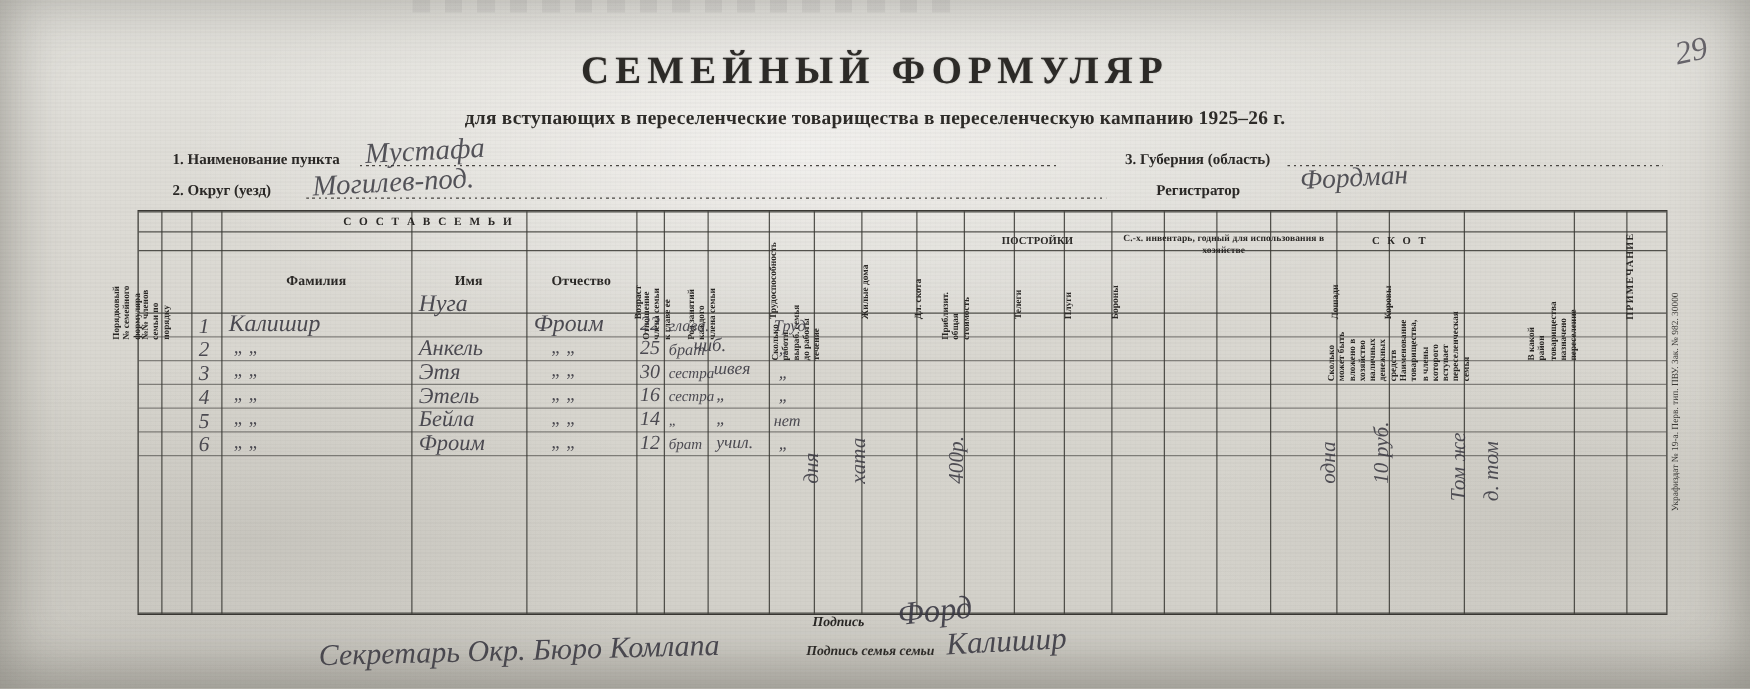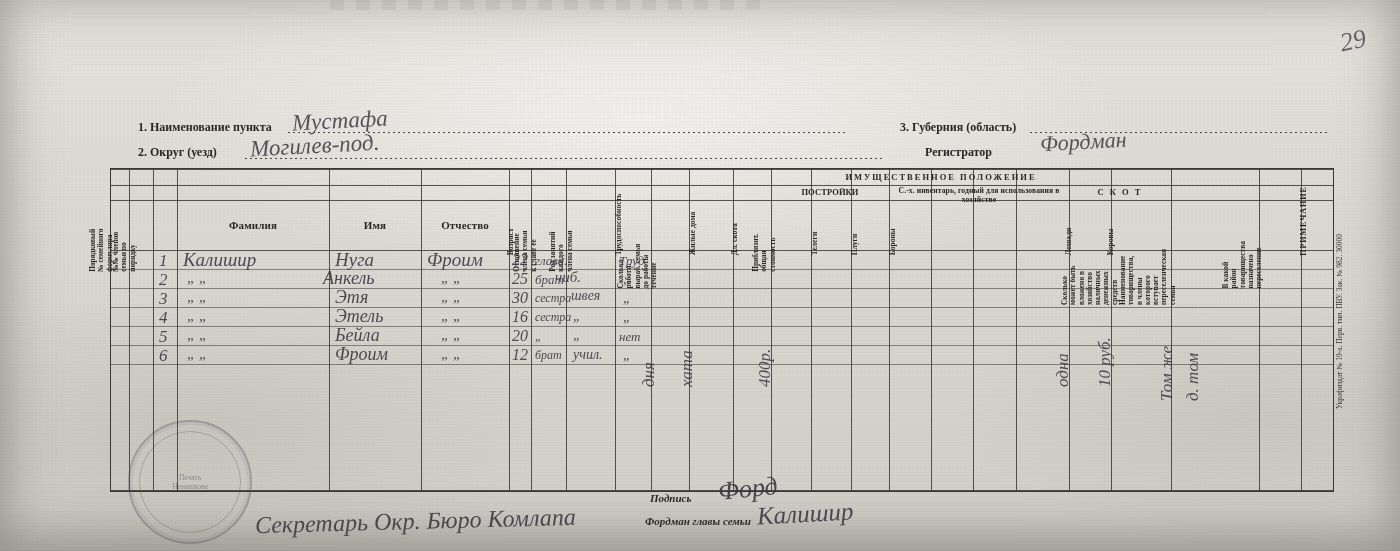--- a/index.html
+++ b/index.html
@@ -125,20 +125,22 @@
 </style>
 </head>
 <body>
 
 <div id="page">
   <div class="grain"></div>
   <div class="topfade"></div>
 
   <div class="corner-note hand">29</div>
 
+  <div class="title">СЕМЕЙНЫЙ ФОРМУЛЯР</div>
+  <div class="subtitle">для вступающих в переселенческие товарищества в переселенческую кампанию 1925–26 г.</div>
 
   <div class="fld" style="left:138px;top:120px;">1. Наименование пункта</div>
   <div class="fld" style="left:138px;top:145px;">2. Округ (уезд)</div>
   <div class="fld" style="left:900px;top:120px;">3. Губерния (область)</div>
   <div class="fld" style="left:925px;top:145px;">Регистратор</div>
 
   <div style="position:absolute;left:288px;top:132px;width:560px;height:1px;background:repeating-linear-gradient(90deg,#4a4640 0 2px,transparent 2px 5px);"></div>
   <div style="position:absolute;left:245px;top:158px;width:640px;height:1px;background:repeating-linear-gradient(90deg,#4a4640 0 2px,transparent 2px 5px);"></div>
   <div style="position:absolute;left:1030px;top:132px;width:300px;height:1px;background:repeating-linear-gradient(90deg,#4a4640 0 2px,transparent 2px 5px);"></div>
 
@@ -179,21 +181,21 @@
     <div class="vline" style="left:778px;"></div>
     <div class="vline" style="left:820px;"></div>
     <div class="vline" style="left:862px;"></div>
     <div class="vline" style="left:905px;"></div>
     <div class="vline" style="left:958px;"></div>
     <div class="vline" style="left:1000px;"></div>
     <div class="vline" style="left:1060px;"></div>
     <div class="vline" style="left:1148px;"></div>
     <div class="vline" style="left:1190px;"></div>
 
-    <div class="grp" style="left:660px;top:3px;width:340px;font-size:8.5px;">ИМУЩЕСТВЕННОЕ ПОЛОЖЕНИЕ</div>
+    <div class="grp" style="left:66px;top:3px;width:332px;">С О С Т А В   С Е М Ь И</div>
     <div class="hdr" style="left:660px;top:19px;width:118px;">ПОСТРОЙКИ</div>
     <div class="hdr" style="left:780px;top:18px;width:176px;font-size:7.6px;">С.-х. инвентарь, годный для использования в хозяйстве</div>
     <div class="hdr" style="left:958px;top:19px;width:102px;letter-spacing:2px;">С К О Т</div>
 
     <div class="hdr" style="left:66px;top:50px;width:152px;font-size:11px;">Фамилия</div>
     <div class="hdr" style="left:218px;top:50px;width:92px;font-size:11px;">Имя</div>
     <div class="hdr" style="left:310px;top:50px;width:88px;font-size:11px;">Отчество</div>
 
     <div class="vert2" style="left:3px;top:78px;width:44px;">Порядковый № семейного формуляра</div>
     <div class="vert2" style="left:26px;top:78px;width:44px;">№№ членов семьи по порядку</div>
@@ -210,29 +212,29 @@
     <div class="vert" style="left:786px;top:78px;">Бороны</div>
     <div class="vert" style="left:962px;top:78px;">Лошади</div>
     <div class="vert" style="left:1004px;top:78px;">Коровы</div>
     <div class="vert2" style="left:1008px;top:78px;width:46px;">Сколько может быть вложено в хозяйство наличных денежных средств</div>
     <div class="vert2" style="left:1066px;top:78px;width:46px;">Наименование товарищества, в члены которого вступает переселенческая семья</div>
     <div class="vert2" style="left:1152px;top:78px;width:46px;">В какой район товарищества назначено переселение</div>
     <div class="vert" style="left:1198px;top:78px;font-size:8px;letter-spacing:1px;">ПРИМЕЧАНИЕ</div>
 
     <div class="hw" style="left:48px;top:82px;font-size:17px;">1</div>
     <div class="hw" style="left:72px;top:80px;font-size:19px;">Калишир</div>
-    <div class="hw" style="left:224px;top:80px;font-size:19px;">Нуга</div>
+    <div class="hw" style="left:224px;top:64px;font-size:19px;">Нуга</div>
     <div class="hw" style="left:316px;top:80px;font-size:19px;">Фроим</div>
     <div class="hw" style="left:401px;top:82px;font-size:16px;">22</div>
     <div class="hw" style="left:424px;top:84px;font-size:13px;">глава.</div>
     <div class="hw" style="left:508px;top:84px;font-size:13px;">Труд.</div>
 
     <div class="hw" style="left:48px;top:101px;font-size:17px;">2</div>
     <div class="hw" style="left:76px;top:101px;font-size:15px;">„  „</div>
-    <div class="hw" style="left:212px;top:99px;font-size:18px;">Анкель</div>
+    <div class="hw" style="left:224px;top:99px;font-size:18px;">Анкель</div>
     <div class="hw" style="left:330px;top:101px;font-size:15px;">„  „</div>
     <div class="hw" style="left:401px;top:101px;font-size:16px;">25</div>
     <div class="hw" style="left:424px;top:103px;font-size:13px;">брат</div>
     <div class="hw" style="left:444px;top:100px;font-size:15px;">чиб.</div>
     <div class="hw" style="left:512px;top:103px;font-size:14px;">„</div>
 
     <div class="hw" style="left:48px;top:120px;font-size:17px;">3</div>
     <div class="hw" style="left:76px;top:120px;font-size:15px;">„  „</div>
     <div class="hw" style="left:224px;top:118px;font-size:18px;">Этя</div>
     <div class="hw" style="left:330px;top:120px;font-size:15px;">„  „</div>
@@ -247,21 +249,21 @@
     <div class="hw" style="left:330px;top:139px;font-size:15px;">„  „</div>
     <div class="hw" style="left:401px;top:139px;font-size:16px;">16</div>
     <div class="hw" style="left:424px;top:141px;font-size:12px;">сестра</div>
     <div class="hw" style="left:462px;top:140px;font-size:14px;">„</div>
     <div class="hw" style="left:512px;top:141px;font-size:14px;">„</div>
 
     <div class="hw" style="left:48px;top:158px;font-size:17px;">5</div>
     <div class="hw" style="left:76px;top:158px;font-size:15px;">„  „</div>
     <div class="hw" style="left:224px;top:156px;font-size:18px;">Бейла</div>
     <div class="hw" style="left:330px;top:158px;font-size:15px;">„  „</div>
-    <div class="hw" style="left:401px;top:158px;font-size:16px;">20</div>
+    <div class="hw" style="left:401px;top:158px;font-size:16px;">14</div>
     <div class="hw" style="left:424px;top:160px;font-size:12px;">„</div>
     <div class="hw" style="left:462px;top:159px;font-size:14px;">„</div>
     <div class="hw" style="left:508px;top:160px;font-size:13px;text-align:right;">нет</div>
 
     <div class="hw" style="left:48px;top:177px;font-size:17px;">6</div>
     <div class="hw" style="left:76px;top:177px;font-size:15px;">„  „</div>
     <div class="hw" style="left:224px;top:175px;font-size:18px;">Фроим</div>
     <div class="hw" style="left:330px;top:177px;font-size:15px;">„  „</div>
     <div class="hw" style="left:401px;top:177px;font-size:16px;">12</div>
     <div class="hw" style="left:424px;top:179px;font-size:12px;">брат</div>
@@ -272,27 +274,21 @@
     <div class="hw-v" style="left:586px;top:198px;font-size:17px;">хата</div>
     <div class="hw-v" style="left:664px;top:198px;font-size:17px;">400р.</div>
     <div class="hw-v" style="left:962px;top:198px;font-size:17px;">одна</div>
     <div class="hw-v" style="left:1004px;top:198px;font-size:17px;">10 руб.</div>
     <div class="hw-v" style="left:1066px;top:212px;font-size:17px;">Том же</div>
     <div class="hw-v" style="left:1092px;top:212px;font-size:17px;">д. том</div>
   </div>
 
   <div class="sidevert" style="left:1344px;top:400px;">Украфиздат № 19-а. Перв. тип. ПВУ. Зак. № 982. 30000</div>
 
-  <div class="stamp" style="left:128px;top:420px;width:120px;height:120px;">
-    <div class="inner">
-      <span>Печать</span>
-      <span>Ненашкова</span>
-    </div>
-  </div>
 
   <div class="sig-label" style="left:650px;top:492px;font-style:italic;">Подпись</div>
-  <div class="sig-label" style="left:645px;top:515px;font-style:italic;">Фордман главы семьи</div>
+  <div class="sig-label" style="left:645px;top:515px;font-style:italic;">Подпись семья семьи</div>
   <div class="bigsig" style="left:718px;top:474px;font-size:26px;transform:rotate(-6deg);">Форд</div>
   <div class="bigsig" style="left:757px;top:500px;font-size:25px;transform:rotate(-3deg);">Калишир</div>
   <div class="bigsig" style="left:255px;top:508px;font-size:24px;transform:rotate(-1.5deg);">Секретарь Окр. Бюро Комлапа</div>
 
   <div class="edge-dark"></div>
 </div>
 
 </body></html>

